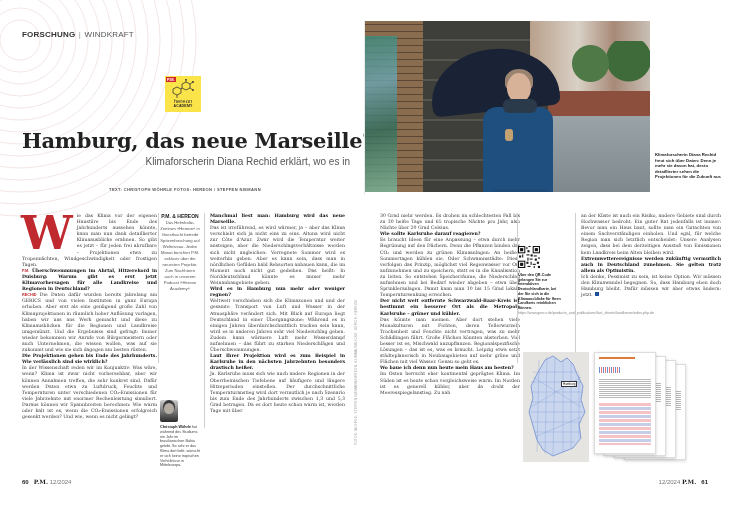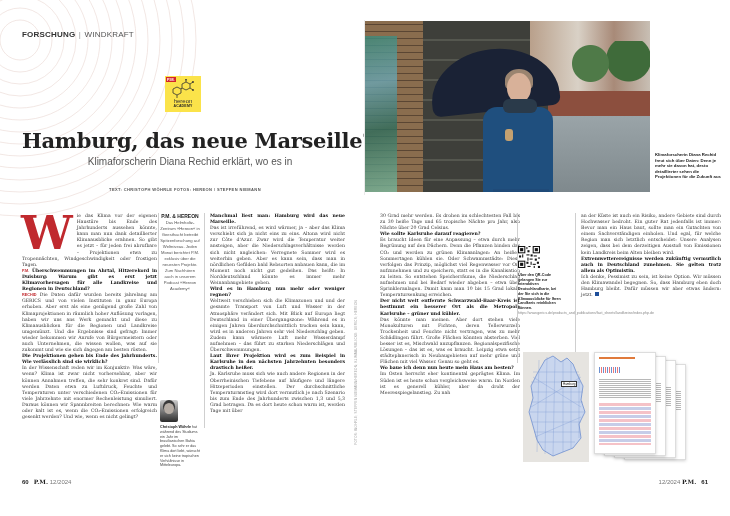--- a/index.html
+++ b/index.html
@@ -20,21 +20,21 @@
   .rubric .sep { color: #999; margin: 0 1px; }
   .rubric .sub { color: #555; }
 
   .logo { position: absolute; left: 165px; top: 76px; width: 36px; height: 36px; background: #fbe34a; }
   .logo .pm { position: absolute; left: 1px; top: 1px; background: #d3242b; color: #fff; font-family: "Liberation Sans", sans-serif; font-weight: bold; font-size: 4px; padding: 0 1px; line-height: 5px; }
   .logo svg { position: absolute; left: 6px; top: 3px; width: 26px; height: 20px; }
   .logo .hereon { position: absolute; left: 0; top: 22px; width: 100%; text-align: center; font-family: "Liberation Sans", sans-serif; font-size: 6px; color: #333; line-height: 6px; }
   .logo .academy { position: absolute; left: 0; top: 28px; width: 100%; text-align: center; font-family: "Liberation Sans", sans-serif; font-size: 3.5px; font-weight: bold; color: #222; letter-spacing: 0.2px; }
 
   .headline { position: absolute; left: 22px; top: 128px; width: 330px; text-align: center; font-family: "DejaVu Serif", serif; font-weight: bold; font-size: 21px; color: #222; letter-spacing: -0.3px; white-space: nowrap; }
-  .subhead { position: absolute; left: 30px; top: 155px; width: 320px; text-align: center; font-family: "Liberation Sans", sans-serif; font-size: 10px; line-height: 13px; color: #555; }
+  .subhead { position: absolute; left: 30px; top: 155px; width: 320px; text-align: right; font-family: "Liberation Sans", sans-serif; font-size: 10px; line-height: 13px; color: #555; }
   .byline { position: absolute; left: 60px; top: 187px; width: 250px; text-align: center; font-family: "Liberation Sans", sans-serif; font-size: 4px; font-weight: bold; color: #555; letter-spacing: 0.4px; }
 
   
   .photo { position: absolute; left: 0; top: 21px; width: 285px; height: 171px; overflow: hidden; background: #6b6f70; }
   .photo .wall { position: absolute; left: 0; top: 0; width: 58px; height: 100%; background: repeating-linear-gradient(0deg, #8a6d4e 0 6px, #5b4633 6px 7px); }
   .photo .graffiti { position: absolute; left: 0; top: 15px; width: 32px; height: 156px; background: linear-gradient(170deg, #3b8a7a 0%, #6aa5b3 30%, #2f6d5c 60%, #7bb89d 100%); opacity: 0.8; }
   .photo .stairs { position: absolute; left: 58px; top: 0; width: 125px; height: 100%; background: repeating-linear-gradient(180deg, #3e3f3a 0 18px, #55574f 18px 20px); }
   .photo .buildings { position: absolute; left: 165px; top: 0; width: 120px; height: 72px; background: linear-gradient(90deg, #b9a08b 0%, #d9d1c6 40%, #a88a78 70%, #c8bfb4 100%); }
   .photo .trees { position: absolute; left: 200px; top: 20px; width: 85px; height: 45px; background: radial-gradient(circle at 30% 50%, #4f7a48 0 18px, transparent 19px), radial-gradient(circle at 75% 40%, #3f6b3a 0 22px, transparent 23px); }
   .photo .warehouse { position: absolute; left: 183px; top: 70px; width: 102px; height: 25px; background: #8c4f3e; }

